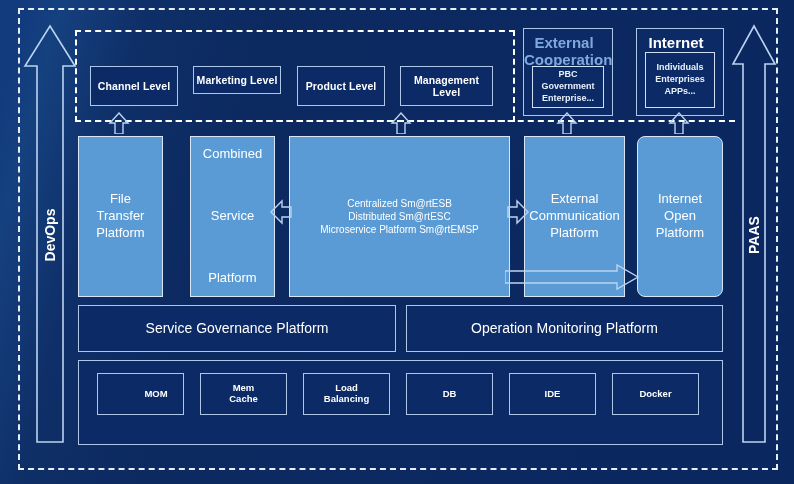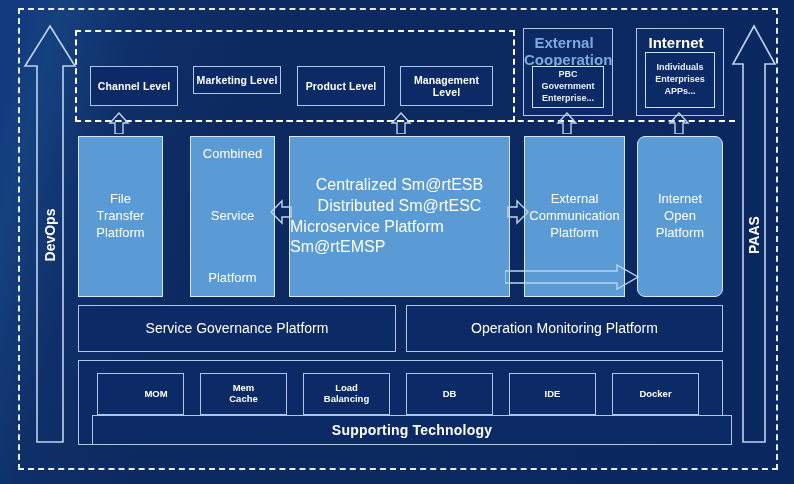--- a/index.html
+++ b/index.html
@@ -93,21 +93,21 @@
     border: 1px solid #cfe0f4;
     display: flex; align-items: center; justify-content: center;
     text-align: center;
     font-size: 9px;
     font-weight: bold;
     line-height: 1.3;
     color: #e9f1fb;
   }
 
   .platform-label { font-size: 13px; }
-  .center-label   { font-size: 16px; }
+  .center-label   { font-size: 10px; }
   .gov-label      { font-size: 14px; }
   .tech-label     { font-size: 9.5px; font-weight: bold; }
   .support-label  { font-size: 14px; font-weight: bold; letter-spacing: .2px; }
 
   
   .side-arrow { overflow: visible; }
   .side-arrow-text {
     position: absolute;
     font-size: 14px;
     font-weight: bold;
@@ -258,17 +258,14 @@
   <div class="abs navy-box tech-label" style="left:406px; top:373px; width:87px; height:42px;">
     <span>DB</span>
   </div>
   <div class="abs navy-box tech-label" style="left:509px; top:373px; width:87px; height:42px;">
     <span>IDE</span>
   </div>
   <div class="abs navy-box tech-label" style="left:612px; top:373px; width:87px; height:42px;">
     <span>Docker</span>
   </div>
 
-  <div class="abs navy-box support-label" style="left:92px; top:415px; width:640px; height:30px;">
-    <span>Supporting Technology</span>
-  </div>
 
 </div>
 
 </body></html>

